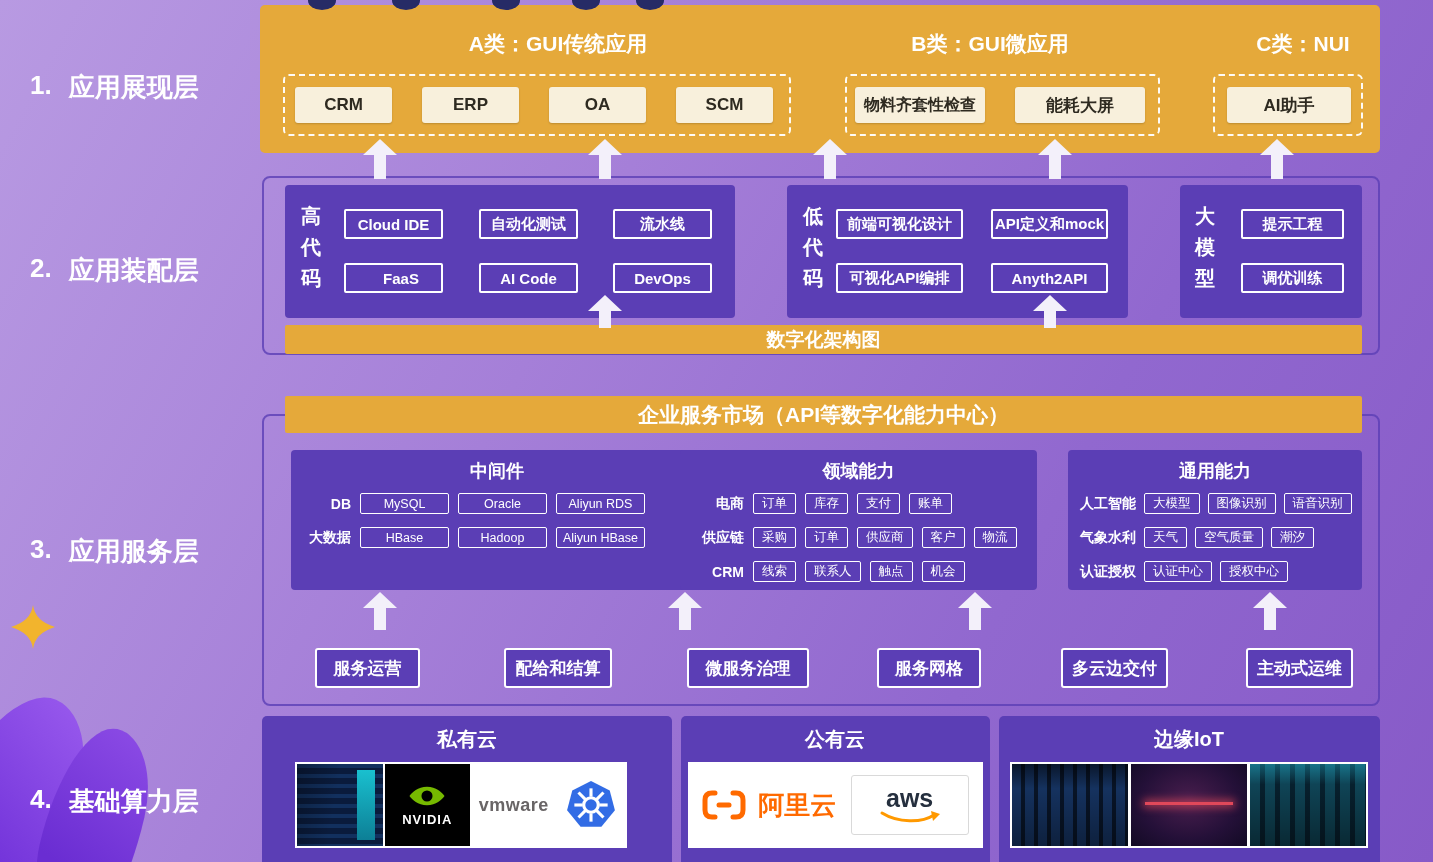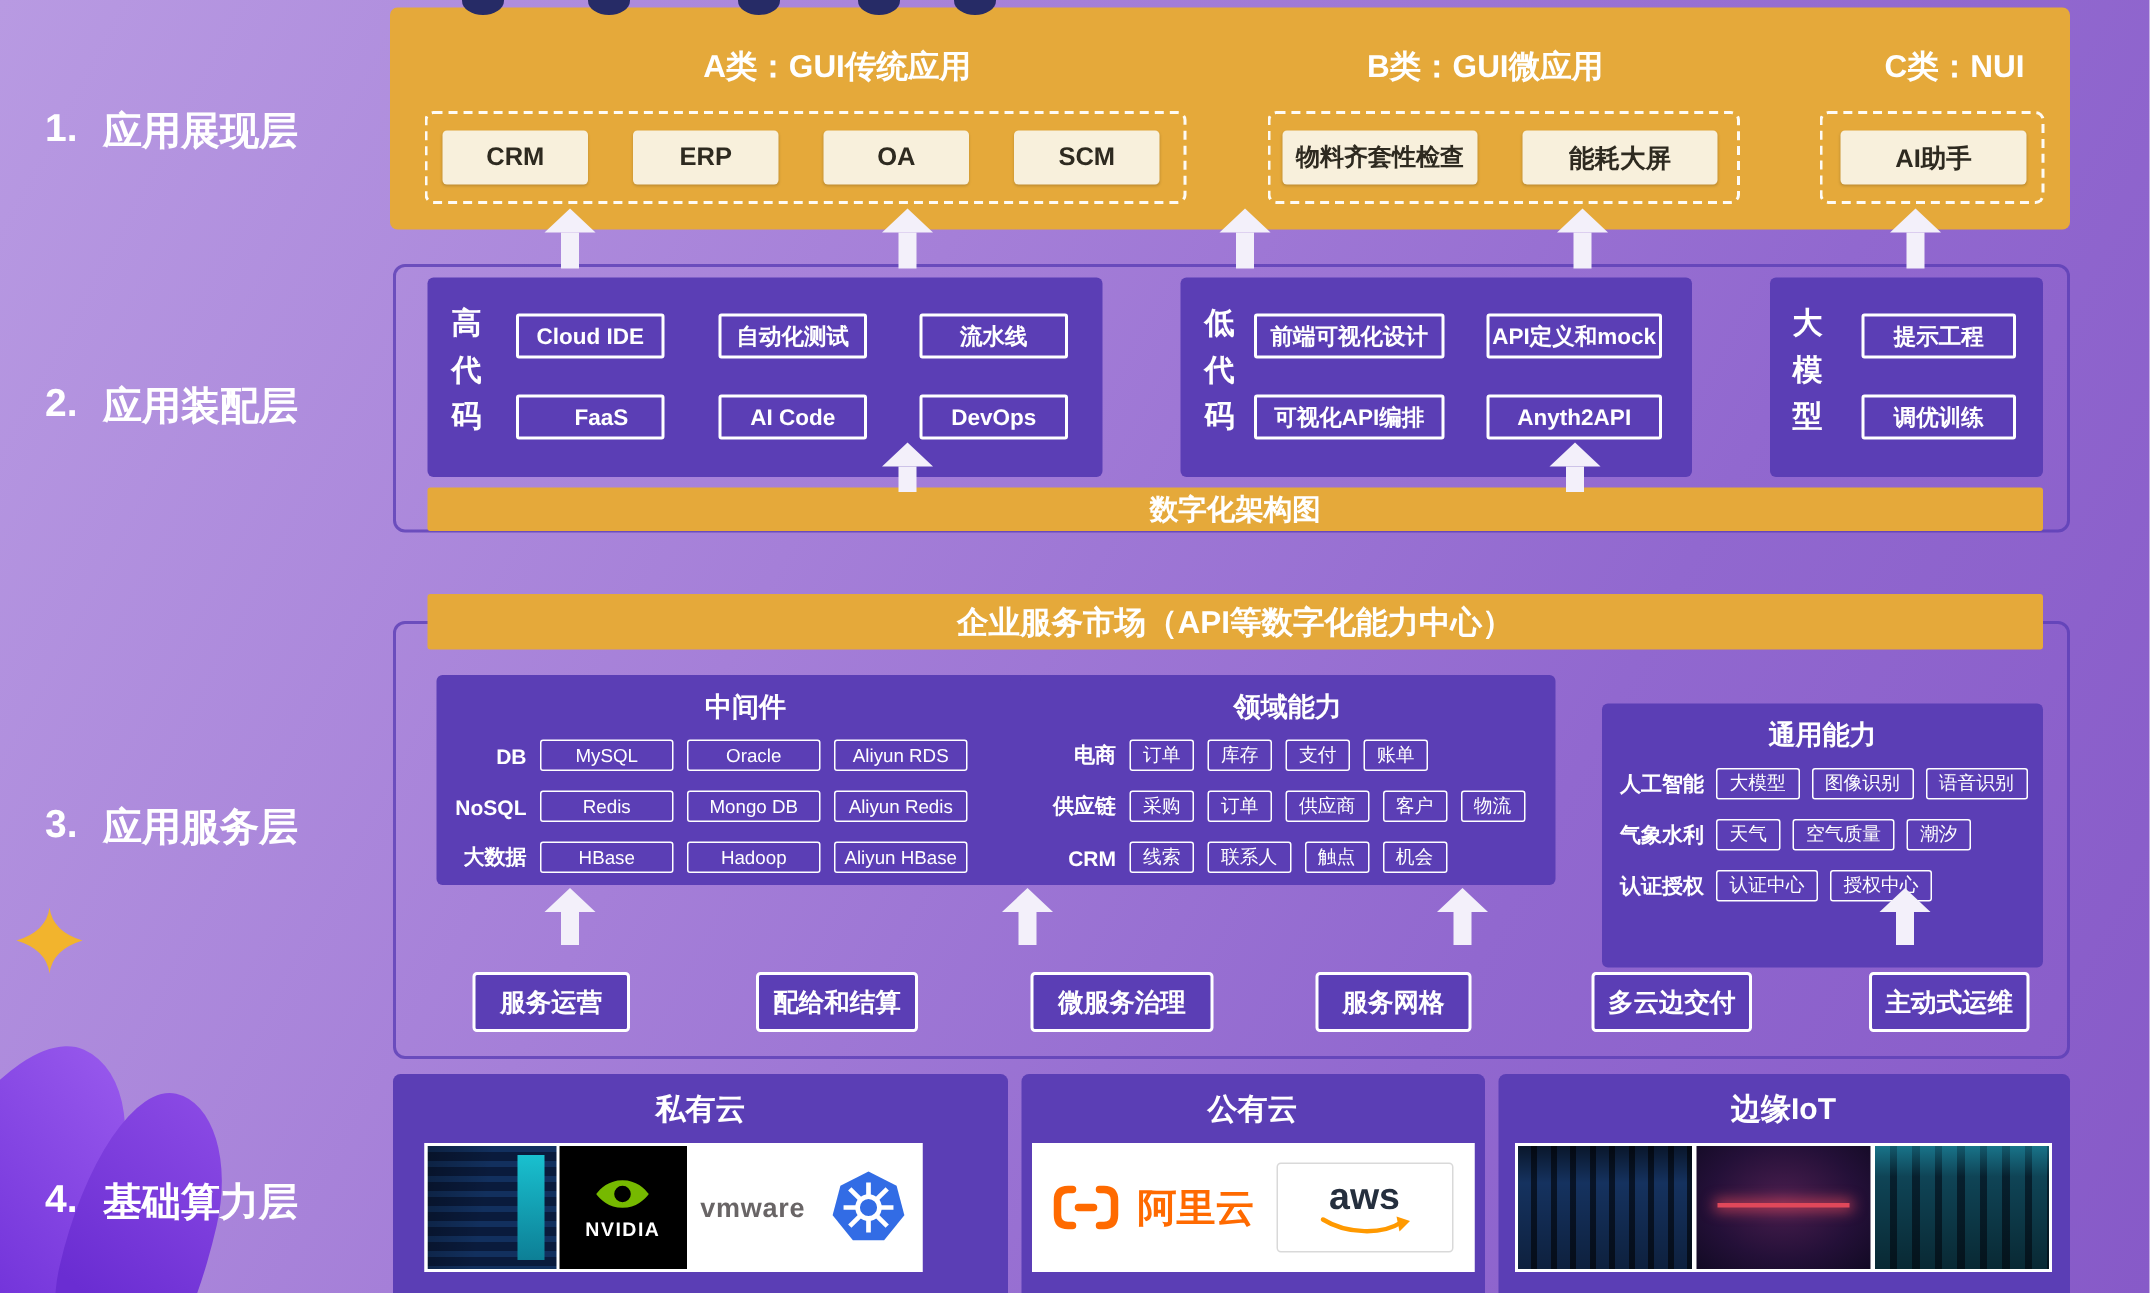--- a/index.html
+++ b/index.html
@@ -197,26 +197,20 @@
   <div class="panel svc-mid" style="left:291px;top:450px;width:412px;height:140px;">
     <div class="ptitle">中间件</div>
     <div class="rows">
       <div class="prow">
         <span class="plabel">DB</span>
         <span class="chip fix">MySQL</span>
         <span class="chip fix">Oracle</span>
         <span class="chip fix">Aliyun RDS</span>
       </div>
       <div class="prow">
-        <span class="plabel">NoSQL</span>
-        <span class="chip fix">Redis</span>
-        <span class="chip fix">Mongo DB</span>
-        <span class="chip fix">Aliyun Redis</span>
-      </div>
-      <div class="prow">
         <span class="plabel">大数据</span>
         <span class="chip fix">HBase</span>
         <span class="chip fix">Hadoop</span>
         <span class="chip fix">Aliyun HBase</span>
       </div>
     </div>
   </div>
 
   <div class="panel svc-dom" style="left:680px;top:450px;width:357px;height:140px;">
     <div class="ptitle">领域能力</div>
@@ -239,21 +233,21 @@
       <div class="prow">
         <span class="plabel">CRM</span>
         <span class="chip">线索</span>
         <span class="chip">联系人</span>
         <span class="chip">触点</span>
         <span class="chip">机会</span>
       </div>
     </div>
   </div>
 
-  <div class="panel svc-gen" style="left:1068px;top:450px;width:294px;height:176px;margin-top:19px;">
+  <div class="panel svc-gen" style="left:1068px;top:450px;width:294px;height:140px;">
     <div class="ptitle">通用能力</div>
     <div class="rows">
       <div class="prow">
         <span class="plabel">人工智能</span>
         <span class="chip">大模型</span>
         <span class="chip">图像识别</span>
         <span class="chip">语音识别</span>
       </div>
       <div class="prow">
         <span class="plabel">气象水利</span>
@@ -288,21 +282,21 @@
 
   <div class="opbtn" style="left:315px;width:105px;">服务运营</div>
   <div class="opbtn" style="left:504px;width:108px;">配给和结算</div>
   <div class="opbtn" style="left:687px;width:122px;">微服务治理</div>
   <div class="opbtn" style="left:877px;width:104px;">服务网格</div>
   <div class="opbtn" style="left:1061px;width:107px;">多云边交付</div>
   <div class="opbtn" style="left:1246px;width:107px;">主动式运维</div>
 
   <div class="l4box" style="left:262px;width:410px;"></div>
   <div class="l4title" style="left:367px;">私有云</div>
-  <div class="innerbox" style="left:283px;width:332px;">
+  <div class="innerbox" style="left:295px;width:332px;">
     <div class="tile photo-private"></div>
     <div class="tile nvidia">
       <svg width="40" height="24" viewBox="0 0 40 26">
         <path d="M20 3 C10 3 4 9 1 13 C4 17 10 23 20 23 C30 23 36 17 39 13 C36 9 30 3 20 3 Z M20 7 a6 6 0 1 1 0 12 a6 6 0 1 1 0 -12" fill="#76B900" fill-rule="evenodd"></path>
       </svg>
       <span class="nvtext">NVIDIA</span>
     </div>
     <div class="tile vmware">
       <span class="vmtext">vmware</span>
     </div>

